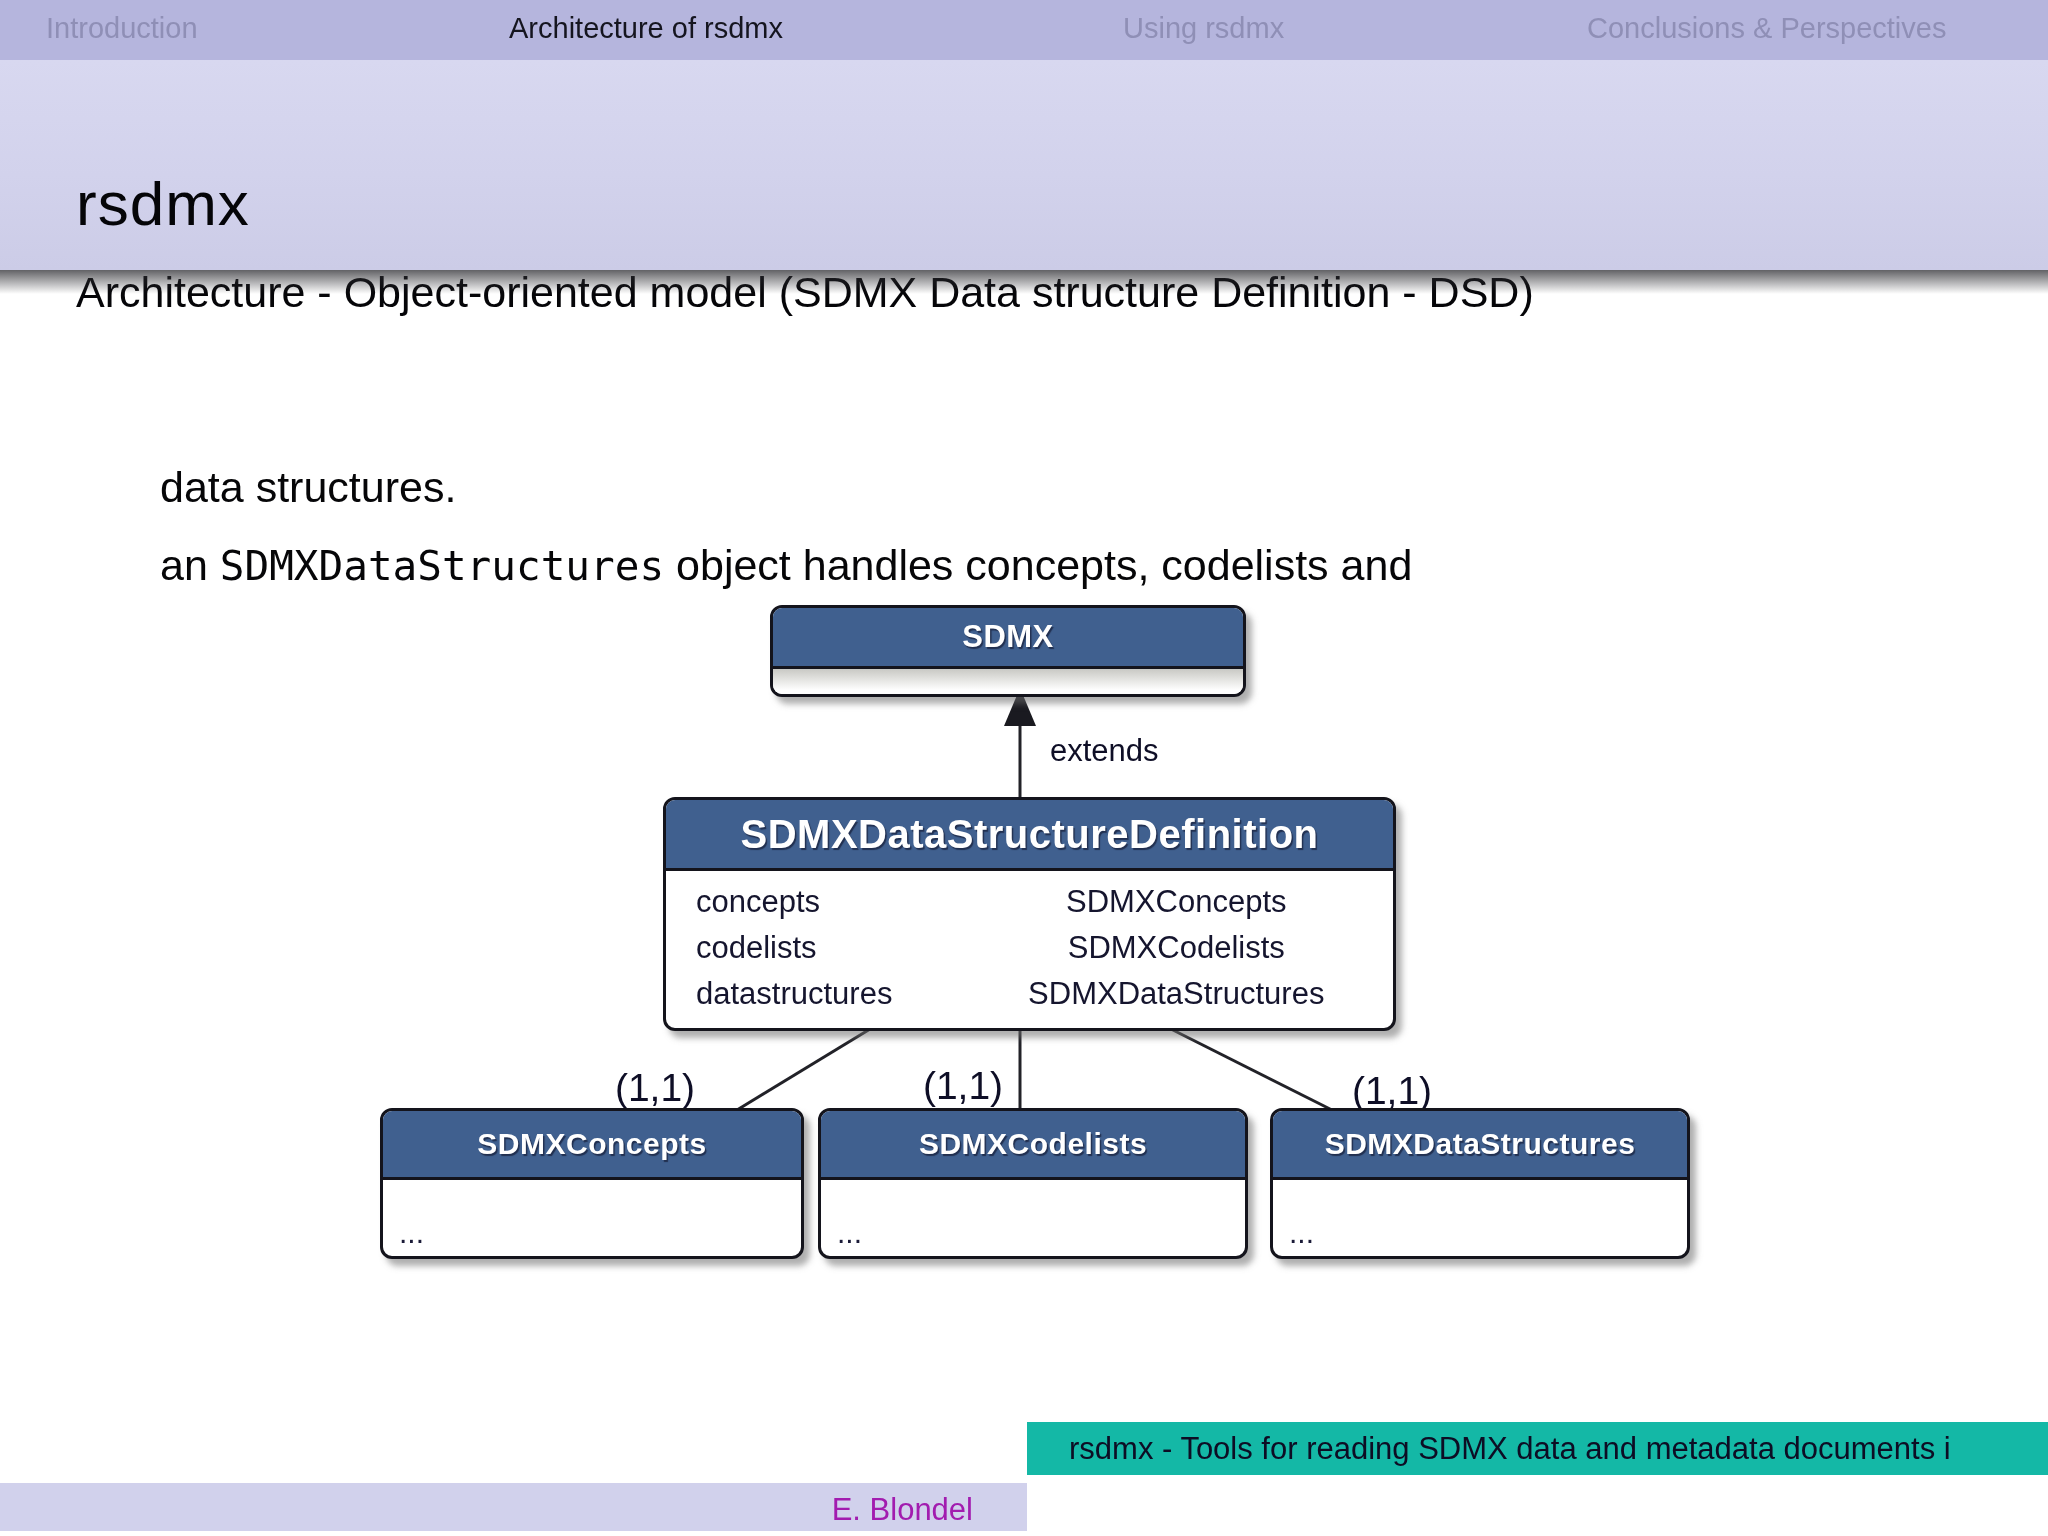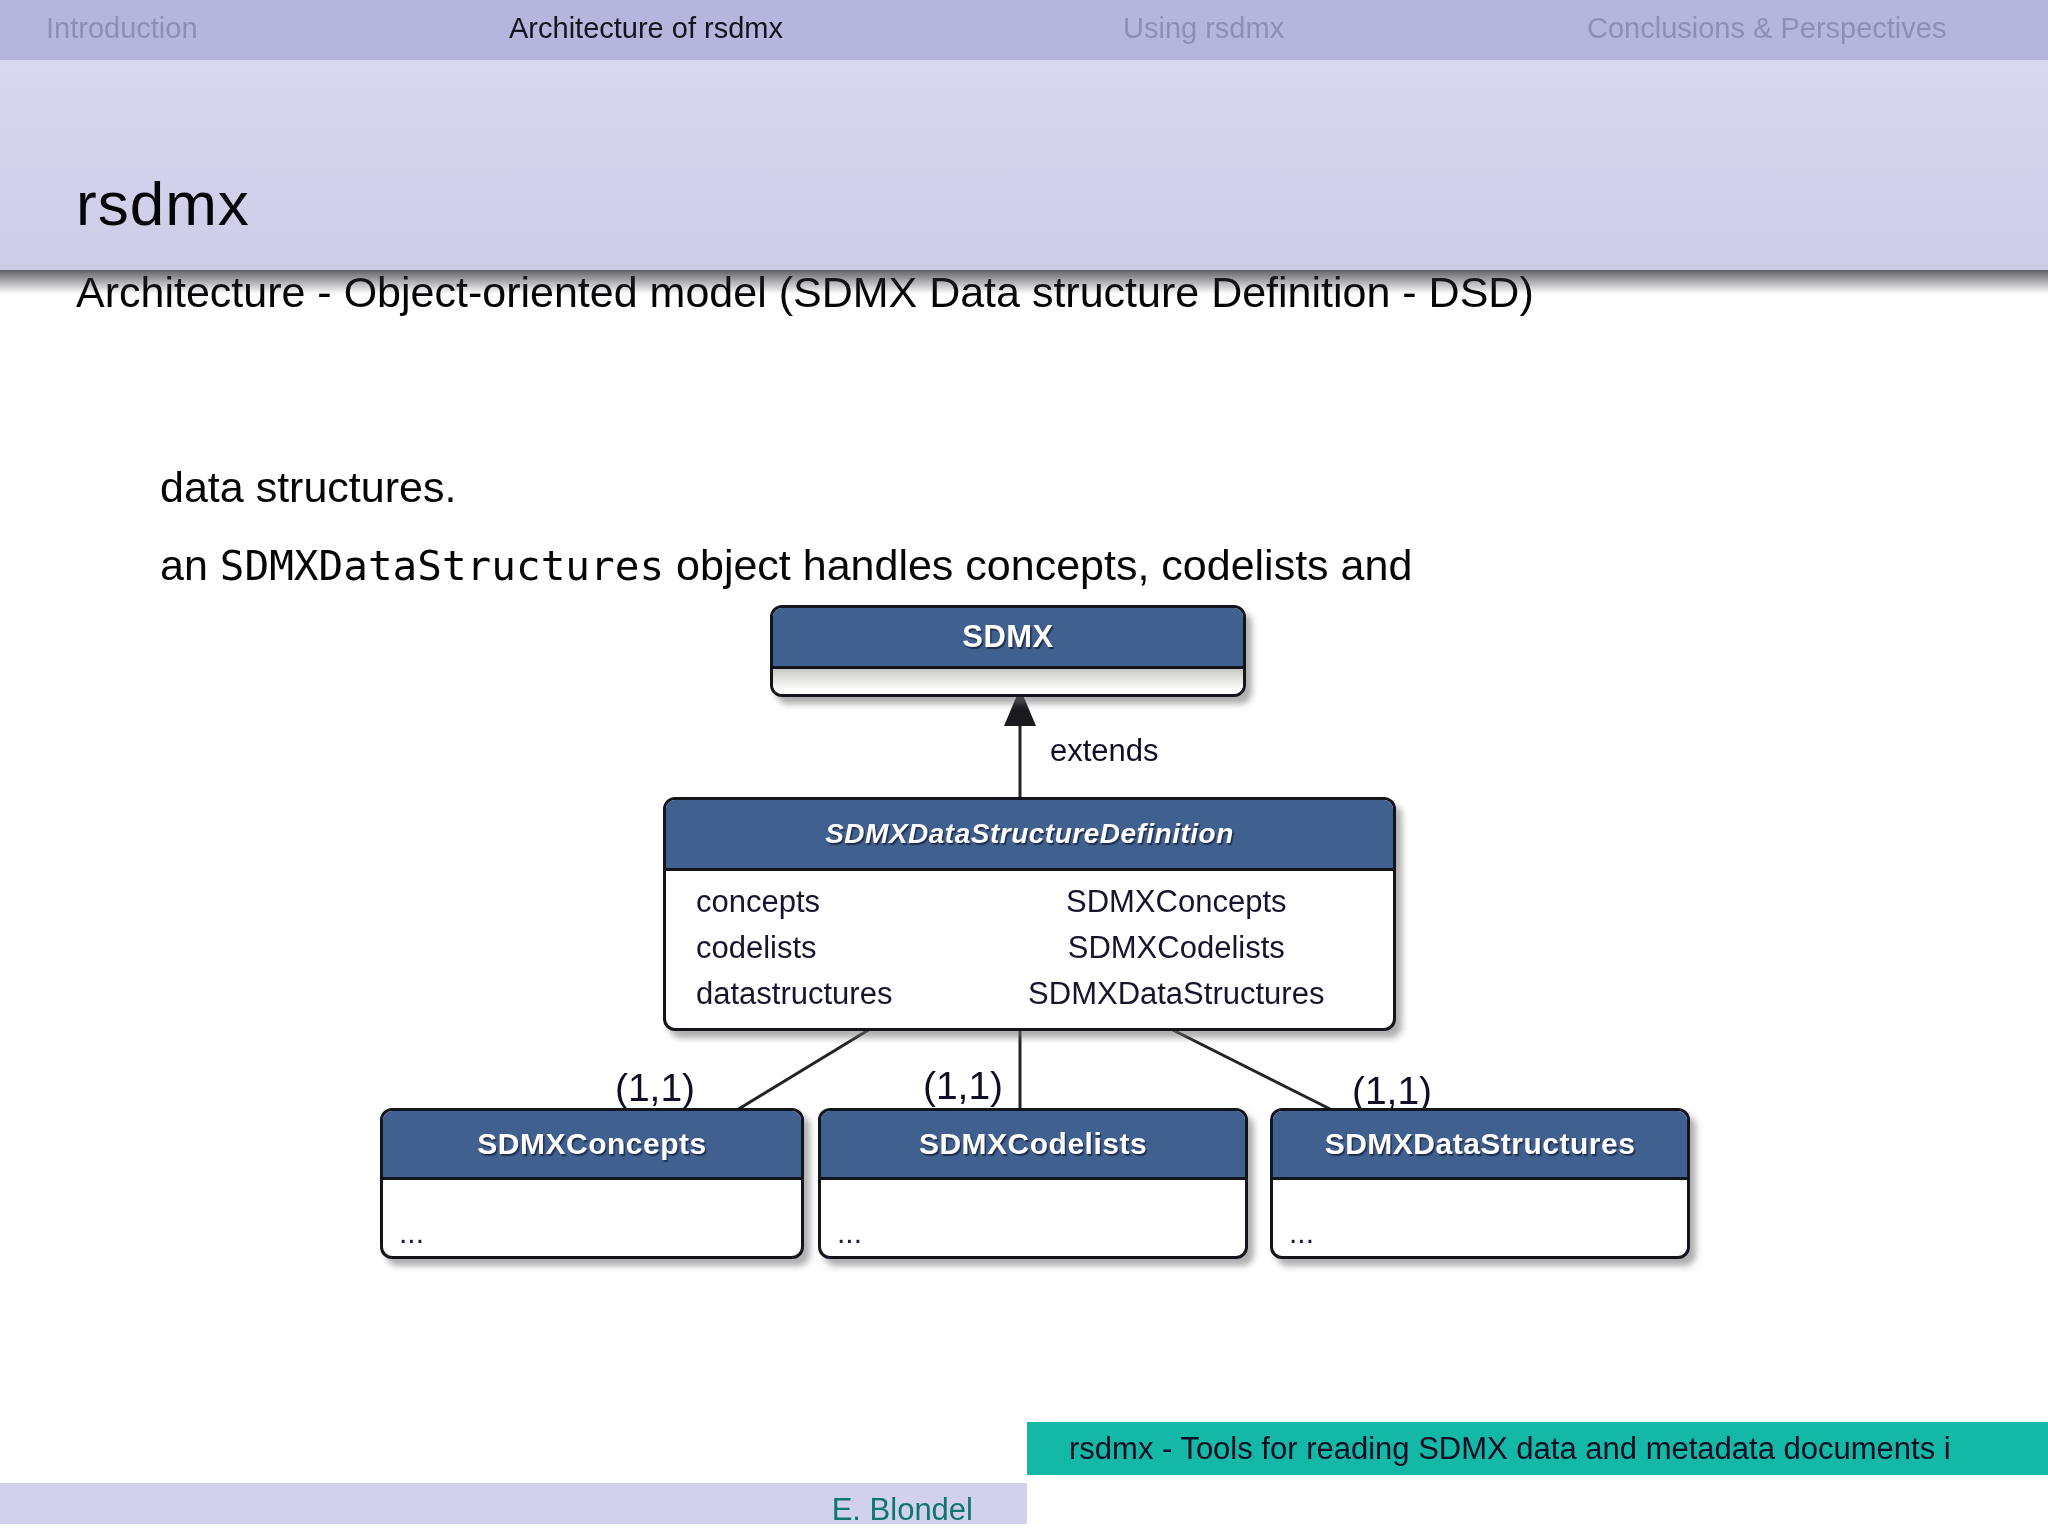--- a/index.html
+++ b/index.html
@@ -42,22 +42,22 @@
             font-size:30px;color:#1b1b38;}
   .mult-label,.rel-label{position:absolute;font-size:39px;color:#0e0e26;transform:translate(-50%,-50%);}
   .rel-label{transform:none;font-size:31px;}
 
   
   .navsyms{position:absolute;left:1322px;top:1428px;height:46px;display:flex;align-items:center;}
   .navsym{display:block;cursor:pointer;}
   .navsym svg{display:block;}
 
   
-  .footer-author{position:absolute;left:0;top:1483px;width:1027px;height:41px;background:#d1d1ec;
-                 font-size:31px;color:#0f766e;line-height:53px;text-align:right;
+  .footer-author{position:absolute;left:0;top:1483px;width:1027px;height:48px;background:#d1d1ec;
+                 font-size:31px;color:#a21caf;line-height:53px;text-align:right;
                  padding-right:54px;box-sizing:border-box;}
   .footer-title{position:absolute;left:1027px;top:1422px;width:1021px;height:53px;background:#14b8a6;
                 font-size:31px;color:#0d0d24;line-height:53px;padding-left:42px;box-sizing:border-box;
                 white-space:nowrap;overflow:hidden;}
 </style>
 </head>
 <body>
 
 <div id="slide">
 
@@ -88,21 +88,21 @@
   </svg>
 
   <div class="uml-box" style="left:770px;top:605px;width:470px;height:86px;text-align:center;">
     <div class="uml-head" style="height:58px;font-size:31px;">SDMX</div>
     <div class="strip"></div>
   </div>
 
   <div class="rel-label" style="left:1050px;top:733px;">extends</div>
 
   <div class="uml-box" style="left:663px;top:797px;width:727px;height:228px;">
-    <div class="uml-head" style="height:68px;font-size:28px;font-style:italic;">SDMXDataStructureDefinition</div>
+    <div class="uml-head" style="height:68px;font-size:40px;">SDMXDataStructureDefinition</div>
     <div class="uml-attrs">
       <div class="attr-row">
         <span class="attr-name">concepts</span>
         <span class="attr-type">SDMXConcepts</span>
       </div>
       <div class="attr-row">
         <span class="attr-name">codelists</span>
         <span class="attr-type">SDMXCodelists</span>
       </div>
       <div class="attr-row">

